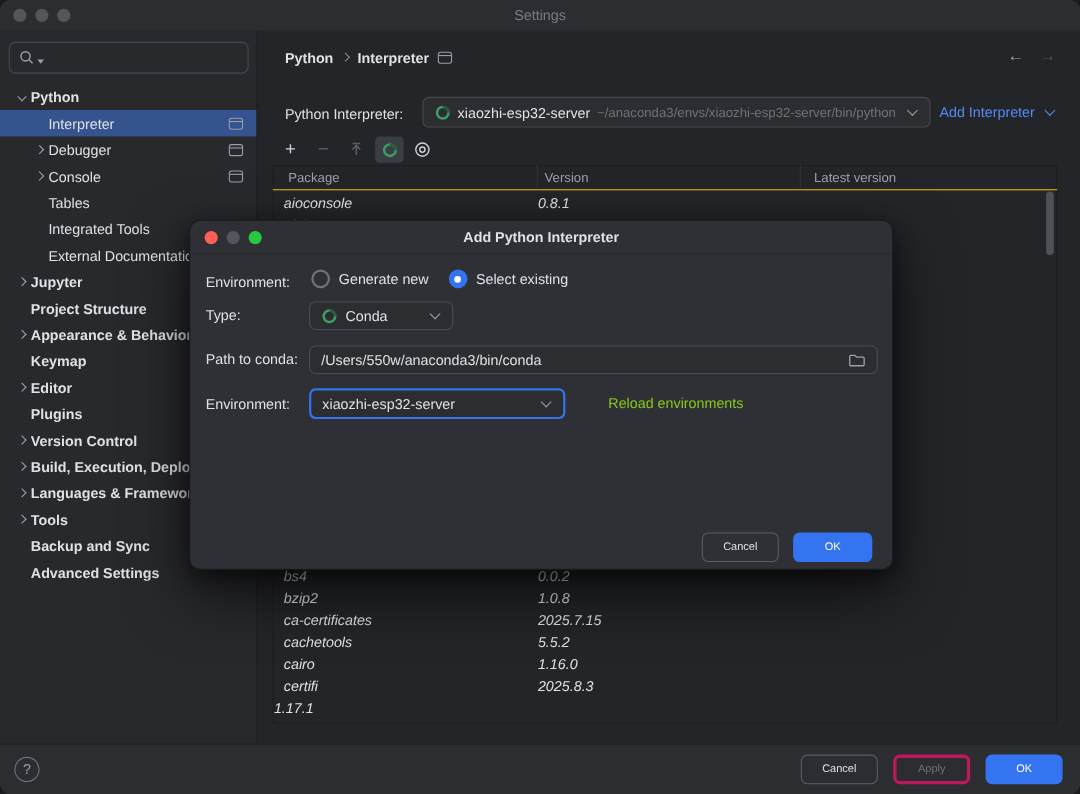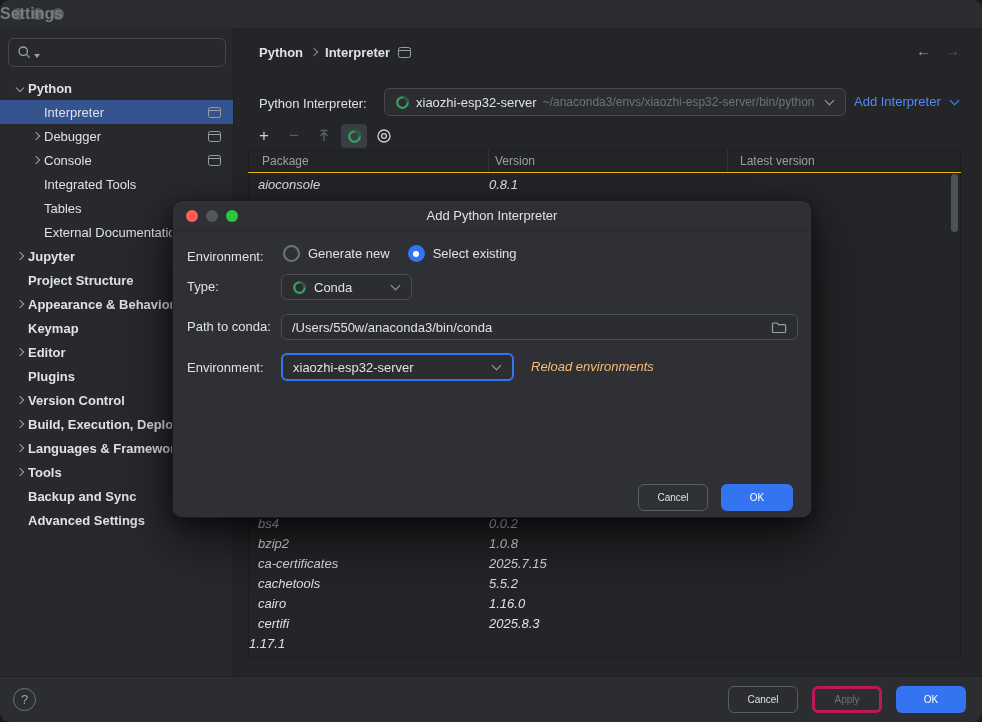--- a/index.html
+++ b/index.html
@@ -7,22 +7,22 @@
   body { font-family:"Liberation Sans","DejaVu Sans",sans-serif; }
   .app {
     position:relative; width:982px; height:722px; overflow:hidden;
     background:#242528; border-radius:10px; color:#dfe1e5; font-size:13px;
   }
 
   
   .titlebar { position:absolute; left:0; top:0; width:100%; height:28px; background:#2b2d30; }
   .lights { position:absolute; left:12px; top:8px; display:flex; gap:8px; }
   .light { width:12px; height:12px; border-radius:50%; background:#54565a; }
-  .win-title { position:absolute; left:0; right:0; top:0; height:28px; line-height:28px; text-align:left;
-    color:#787b80; font-weight:700; font-size:16px; }
+  .win-title { position:absolute; left:0; right:0; top:0; height:28px; line-height:28px; text-align:center;
+    color:#787b80; font-weight:400; font-size:13px; }
 
   
   .sidebar { position:absolute; left:0; top:28px; width:234px; bottom:46px;
     background:#28292d; border-right:1px solid #1d1e20; }
   .searchbox { position:absolute; left:8px; top:10px; width:218px; height:29px;
     border:1px solid #46484d; border-radius:6px; background:#28292d; display:flex; align-items:center; padding:0 8px; gap:2px; }
   .search-caret { width:0; height:0; border-left:3.5px solid transparent; border-right:3.5px solid transparent; border-top:4px solid #9da0a6; margin-top:6px; }
   .tree { position:absolute; left:0; top:48px; right:0; }
   .tree-item { height:24px; display:flex; align-items:center; padding-left:12px; position:relative; cursor:default; }
   .tree-item .chev { width:16px; display:flex; align-items:center; justify-content:center; visibility:hidden; flex:0 0 16px; }
@@ -89,36 +89,36 @@
   .btn.outline { border:1px solid #5a5d63; color:#dfe1e5; background:transparent; }
   .btn.disabled { border:3px solid #be185d; color:#6f7377; }
   .btn.primary { background:#3574f0; color:#ffffff; }
 
   
   .dialog { position:absolute; left:172px; top:200px; width:640px; height:318px; background:#2e3035;
     border:1px solid #1b1c1e; border-radius:10px;
     box-shadow:0 22px 55px rgba(0,0,0,.62), 0 6px 18px rgba(0,0,0,.45); }
   .dlg-titlebar { position:absolute; left:0; top:0; right:0; height:30px; border-bottom:1px solid #27282c; }
   .dlg-lights { position:absolute; left:13px; top:9px; display:flex; gap:8px; }
-  .dlg-title { position:absolute; left:0; right:0; top:0; height:30px; line-height:30px; text-align:center; font-weight:400; }
+  .dlg-title { position:absolute; left:0; right:0; top:0; height:30px; line-height:30px; text-align:center; font-weight:700; }
   .dlg-label { position:absolute; left:14px; height:20px; line-height:20px; }
   .radio-group { position:absolute; left:110px; top:44px; display:flex; align-items:center; gap:18px; }
   .radio-opt { display:flex; align-items:center; gap:8px; }
   .radio { width:17px; height:17px; border-radius:50%; border:2px solid #6f7377; background:transparent; position:relative; }
   .radio.on { border:none; background:#3574f0; }
   .radio.on::after { content:""; position:absolute; left:5.5px; top:5.5px; width:6px; height:6px; border-radius:50%; background:#fff; }
   .dlg-select { border:1px solid #4a4d51; border-radius:6px; background:#2b2d31; display:flex; align-items:center;
     padding:0 10px; gap:7px; position:absolute; }
   .dlg-type { left:108px; top:73px; width:131px; height:26px; }
   .dlg-path { left:108px; top:113px; width:517px; height:26px; }
   .dlg-env { left:108px; top:152px; width:233px; height:28px; border:2px solid #3574f0; }
   .dlg-env .combo-chev { margin-left:auto; }
   .dlg-type .combo-chev { margin-left:auto; }
   .dlg-path .folder { margin-left:auto; }
-  .reload-link { position:absolute; left:358px; top:158px; color:#fdba74;font-style:italic; }
+  .reload-link { position:absolute; left:380px; top:158px; color:#84cc16; }
   .dlg-buttons { position:absolute; right:18px; top:283px; display:flex; gap:13px; }
 
   .conda-svg, .eye-svg, .mag-svg, .folder-svg { display:block; }
 </style>
 </head>
 <body>
 
 <div class="app">
 
   <div class="titlebar">
@@ -164,28 +164,28 @@
     <span class="chev">
             <i></i>
           </span>
     <span class="tree-label">Console</span>
     <span class="win-icon"></span>
   </div>
         <div class="tree-item lvl1">
     <span class="chev">
             <i></i>
           </span>
+    <span class="tree-label">Tables</span>
+
+  </div>
+        <div class="tree-item lvl1">
+    <span class="chev">
+            <i></i>
+          </span>
     <span class="tree-label">Integrated Tools</span>
-
-  </div>
-        <div class="tree-item lvl1">
-    <span class="chev">
-            <i></i>
-          </span>
-    <span class="tree-label">Tables</span>
 
   </div>
         <div class="tree-item lvl1">
     <span class="chev">
             <i></i>
           </span>
     <span class="tree-label">External Documentation</span>
 
   </div>
         <div class="tree-item bold chev-right">

